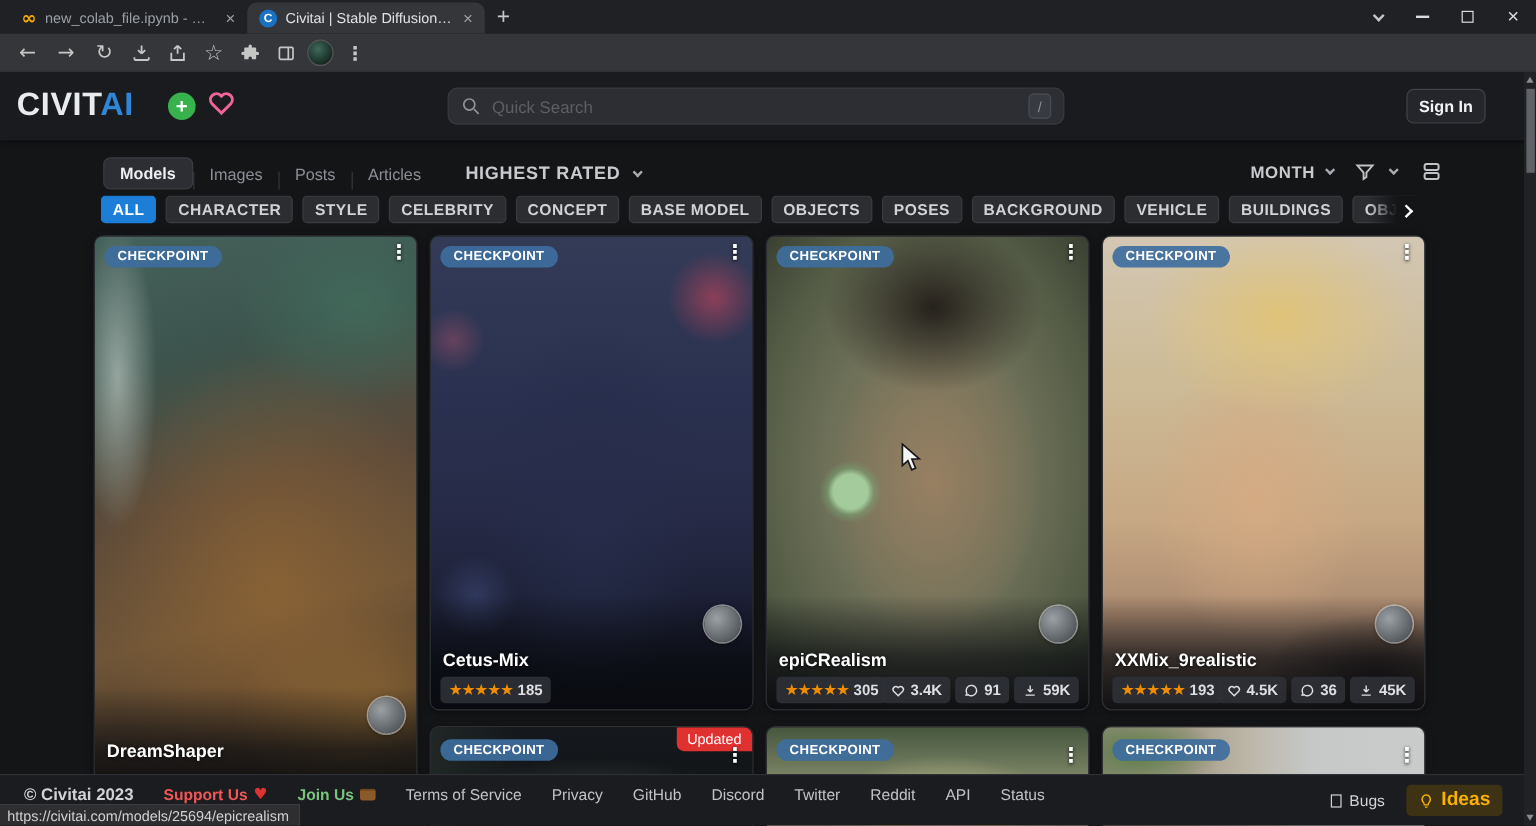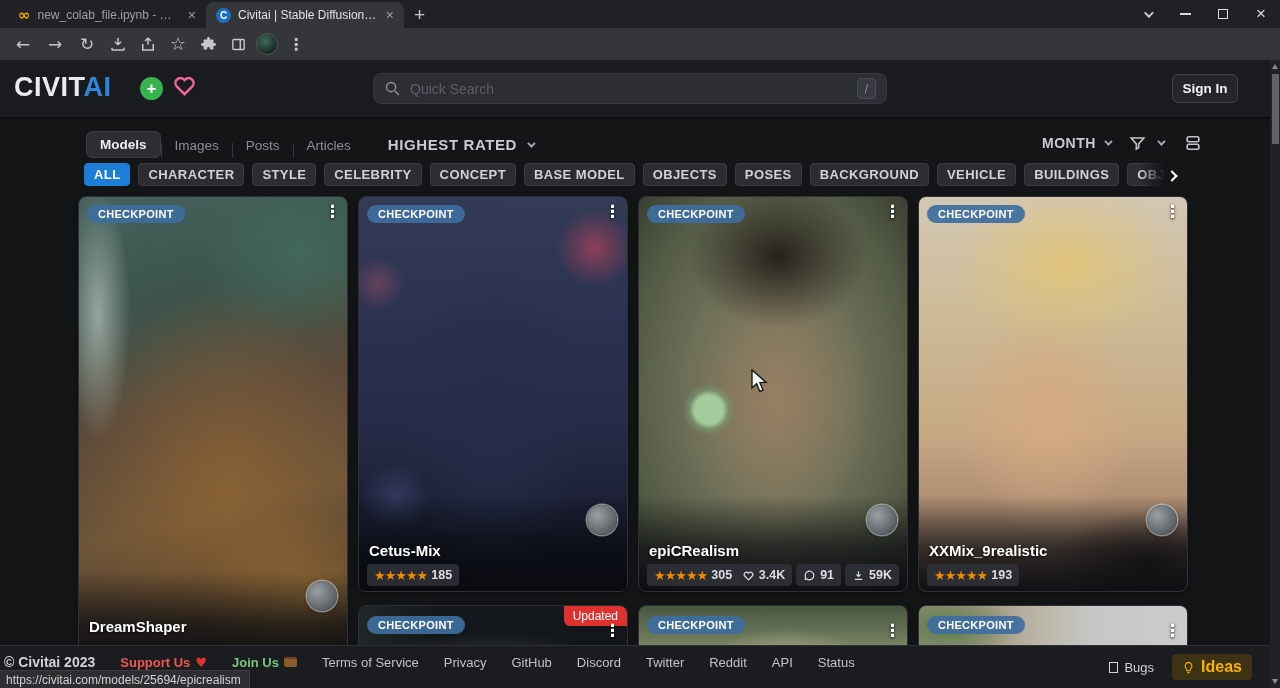--- a/index.html
+++ b/index.html
@@ -141,21 +141,21 @@
     linear-gradient(180deg,#15181c 0%,#0e1013 100%); }
   .img-blonde2 { background:
     radial-gradient(ellipse 150px 95px at 55% 80%, rgba(232,222,162,.92), transparent 75%),
     linear-gradient(180deg,#46573f 0%,#8a9070 45%,#c9c292 80%,#d6cf9f 100%); }
   .img-bldg2 { background:
     radial-gradient(ellipse 95px 45px at 12% 18%, rgba(82,122,62,.85), transparent 70%),
     linear-gradient(90deg,#8a8a74 0%,#a39a87 25%,#bcb6a7 45%,#c5c8c7 65%,#c9cccb 100%); }
 
   
   .footer { position:absolute; left:0; top:645px; width:1280px; height:43px; background:#1b1c1f;
-    border-top:1px solid #2e3036; z-index:20; display:flex; align-items:flex-start; padding:8px 18px 0 4px; }
+    border-top:1px solid #2e3036; z-index:20; display:flex; align-items:flex-start; padding:8px 18px 0 20px; }
   .footer-left { display:flex; align-items:center; gap:25px; }
   .copyright { font-size:14px; font-weight:bold; color:#d0d2d6; }
   .flink { font-size:13px; color:#c1c2c5; display:flex; align-items:center; gap:5px; }
   .flink.red { color:#f25757; font-weight:600; }
   .flink.green { color:#7bc47f; font-weight:600; }
   .heart-red { color:#e03131; font-size:13px; font-family:"DejaVu Sans",sans-serif; }
   .briefcase { width:13px; height:10px; background:#8a5a2b; border-radius:2px; border-top:2px solid #6e4418; }
   .footer-right { margin-left:auto; display:flex; align-items:center; gap:18px; padding-right:10px; }
   .buglabel { display:flex; align-items:center; gap:6px; color:#d0d2d6; font-size:13px; }
   .bugbox { width:9px; height:11px; border:1.5px solid #d0d2d6; }
@@ -386,20 +386,40 @@
     <div class="cimg img-xxmix"></div>
     <div class="shade"></div>
     <span class="typebadge">CHECKPOINT</span>
     <span class="kebab">⋮</span>
     <span class="cavatar"></span>
     <span class="cname">XXMix_9realistic</span>
     <span class="pill ratingpill">
       <span class="stars">★★★★★</span>
       <span>193</span>
     </span>
+    <span class="statgroup">
+      <span class="pill">
+        <svg width="13" height="13" viewBox="0 0 24 24" fill="none" stroke="#dcdee2" stroke-width="2.2">
+            <path d="M12 20l-7-7a4.4 4.4 0 016.3-6.1l.7.7.7-.7A4.4 4.4 0 0119 13l-7 7z"></path>
+          </svg>
+        <span>4.5K</span>
+      </span>
+      <span class="pill">
+        <svg width="13" height="13" viewBox="0 0 24 24" fill="none" stroke="#dcdee2" stroke-width="2.2">
+            <path d="M4 12a8 8 0 113.1 6.3L4 19l.9-3.1A8 8 0 014 12z"></path>
+          </svg>
+        <span>36</span>
+      </span>
+      <span class="pill">
+        <svg width="13" height="13" viewBox="0 0 24 24" fill="none" stroke="#dcdee2" stroke-width="2.2">
+            <path d="M12 4v10m0 0l-4-4m4 4l4-4M5 19h14"></path>
+          </svg>
+        <span>45K</span>
+      </span>
+    </span>
   </div>
   <div class="card h-cut">
     <div class="cimg img-bldg2"></div>
     <span class="typebadge" style="top:10px;">CHECKPOINT</span>
     <span class="kebab low">⋮</span>
   </div>
 </div>
 
 <div class="footer">
   <div class="footer-left">

